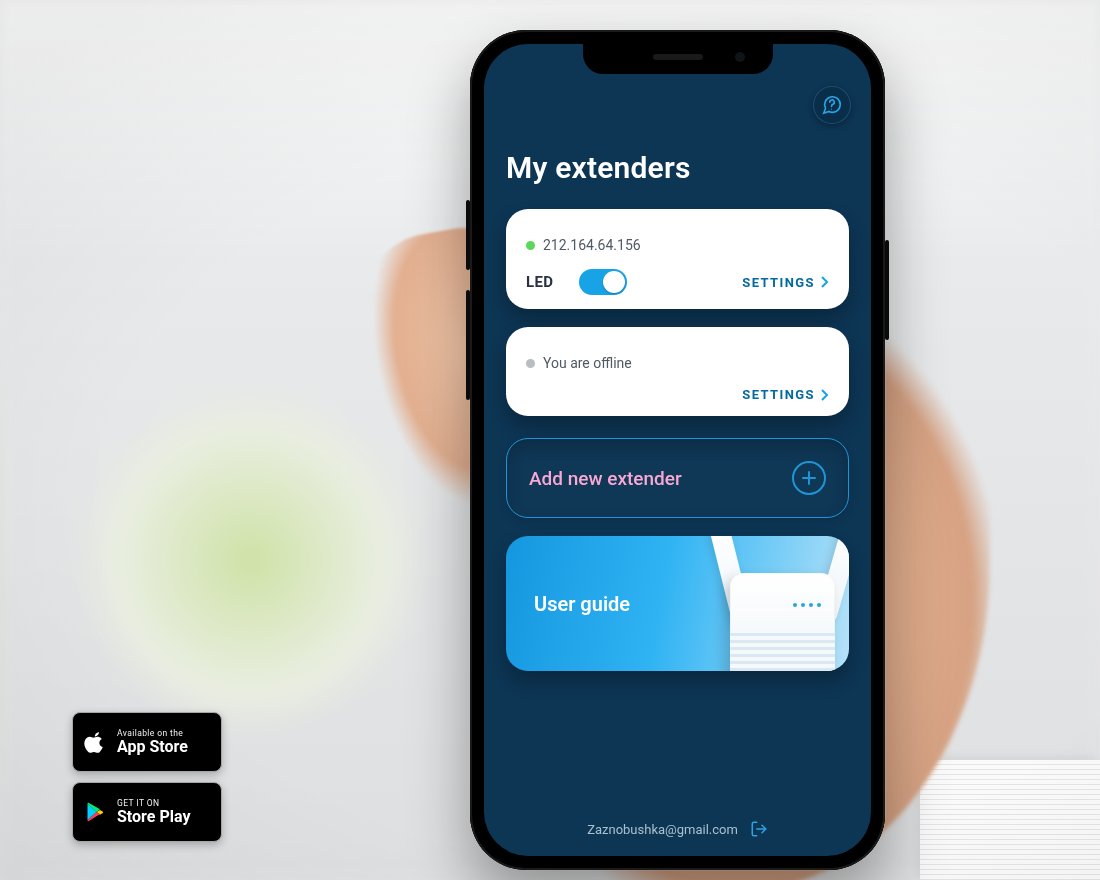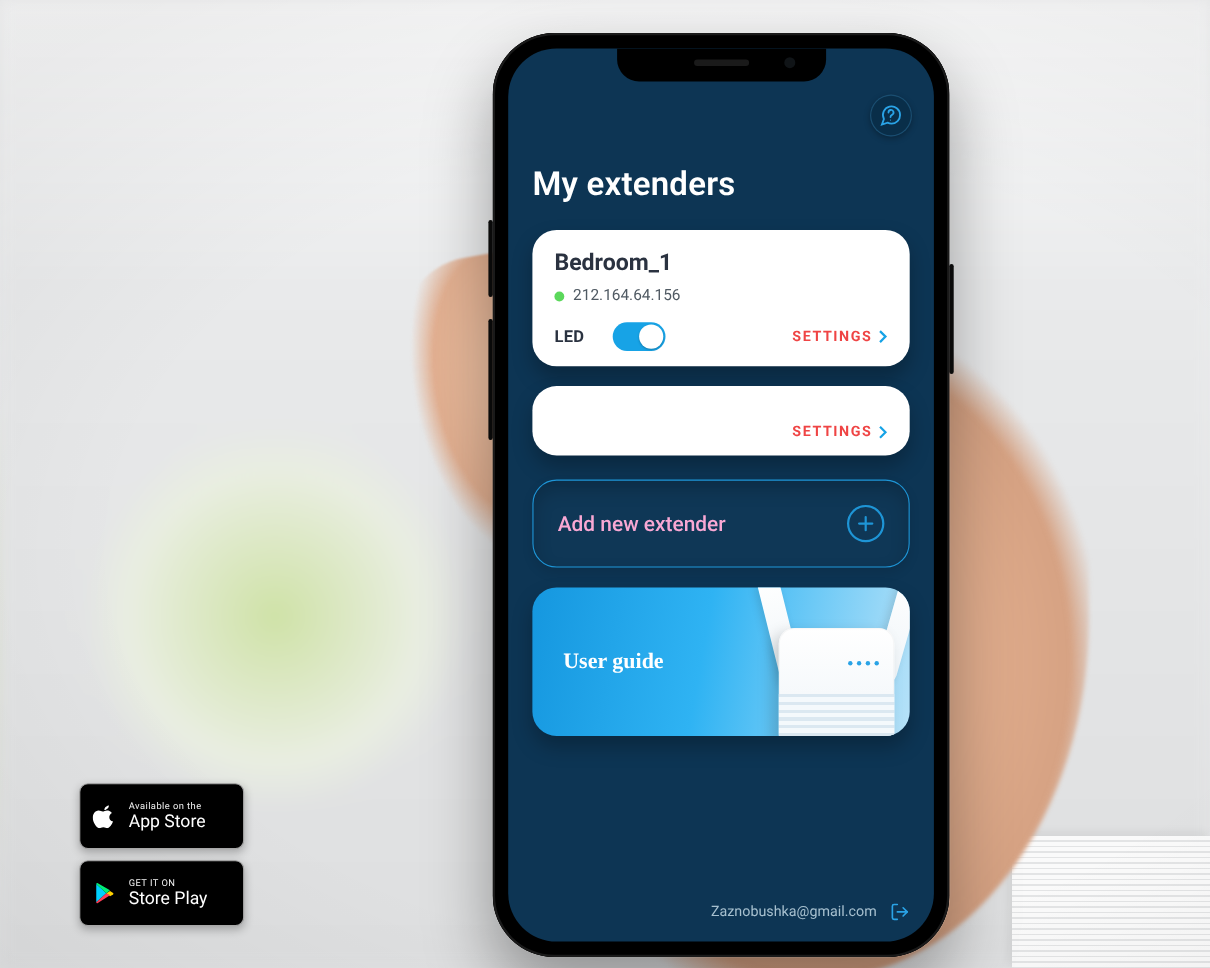--- a/index.html
+++ b/index.html
@@ -50,21 +50,21 @@
     left: 380px; top: 230px; width: 160px; height: 300px;
     background: radial-gradient(120px 220px at 55% 40%, #efc4a6 0%, #e3b091 55%, transparent 72%);
     border-radius: 80px 70px 90px 100px;
     transform: rotate(-10deg);
     filter: blur(1px);
   }
 
   
   .phone {
     position: absolute;
-    left: 448px; top: 30px;
+    left: 470px; top: 30px;
     width: 415px; height: 840px;
     border-radius: 56px;
     background: #000;
     box-shadow:
       0 30px 60px rgba(0,0,0,0.35),
       inset 0 0 0 2px #1a1a1a,
       inset 0 0 0 10px #000,
       0 0 0 1px rgba(255,255,255,0.15);
   }
   
@@ -135,21 +135,21 @@
     position:relative; width:48px; height:26px; border-radius:13px;
     background:#17a3e6; cursor:pointer;
   }
   .toggle .knob {
     position:absolute; top:2px; right:2px; width:22px; height:22px; border-radius:50%;
     background:#fff; box-shadow:0 1px 2px rgba(0,0,0,.25);
   }
 
   .settings-link {
     display:flex; align-items:center; gap:4px;
-    color:#ef4444; font-size:13px; font-weight:700; letter-spacing:1.4px;
+    color:#0369a1; font-size:13px; font-weight:700; letter-spacing:1.4px;
     cursor:pointer;
   }
   .chev { display:inline-flex; }
 
   .add-card {
     margin-top: 4px;
     border: 1.5px solid #1e95d6;
     border-radius: 22px;
     padding: 22px 22px;
     display:flex; align-items:center; justify-content:space-between;
@@ -164,21 +164,21 @@
   }
 
   .guide-card {
     position:relative;
     border-radius: 22px; height: 135px;
     overflow:hidden; cursor:pointer;
     background: linear-gradient(100deg, #1597df 0%, #2fb3f3 45%, #6cc9f6 70%, #b7e2f8 100%);
     box-shadow: 0 10px 18px rgba(0,0,0,0.25);
     display:flex; align-items:center;
   }
-  .guide-label { font-size:20px; font-weight:600; color:#fff; padding-left:28px;font-family:Liberation Serif, serif; }
+  .guide-label { font-size:20px; font-weight:600; color:#fff; padding-left:28px; }
   
   .device {
     position:absolute; right:-4px; bottom:-12px; width:170px; height:160px;
   }
   .device .body {
     position:absolute; right:18px; bottom:0; width:105px; height:110px;
     background: linear-gradient(180deg,#ffffff,#eef4f8);
     border-radius: 14px;
     box-shadow: -6px 6px 14px rgba(0,0,0,0.18), inset 0 0 0 1px rgba(0,0,0,0.03);
   }
@@ -193,37 +193,37 @@
   }
   .device .ant1 { right:112px; bottom:58px; transform: rotate(-14deg); }
   .device .ant2 { right:4px;   bottom:60px; transform: rotate(16deg); }
   .device .leds {
     position:absolute; right:32px; bottom:76px; display:flex; gap:4px;
   }
   .device .leds span{ width:4px;height:4px;background:#2aa3e6;border-radius:50%; }
 
   .footer {
     margin-top:auto; padding-top:10px;
-    display:flex; align-items:center; justify-content:flex-end; gap:12px;
+    display:flex; align-items:center; justify-content:center; gap:12px;
     color:#a7c0cf; font-size:13px;
   }
   .logout-btn { cursor:pointer; display:inline-flex; }
 
   
   .store-badges { position:absolute; left:72px; bottom:38px; display:flex; flex-direction:column; gap:10px; }
   .badge {
     width:150px; height:60px; border-radius:8px; background:#000; color:#fff;
     display:flex; align-items:center; gap:10px; padding:0 10px;
     border:1px solid #a7a7a7; cursor:pointer;
     box-shadow: 0 3px 8px rgba(0,0,0,0.25);
   }
   .badge .icon { width:24px; display:flex; align-items:center; justify-content:center; }
   .badge .txt { display:flex; flex-direction:column; line-height:1; }
   .badge .small { font-size:8.5px; letter-spacing:.4px; opacity:.95; }
-  .badge .big   { font-size:16px; font-weight:400; margin-top:2px;text-align:right; }
+  .badge .big   { font-size:16px; font-weight:700; margin-top:2px;text-align:right; }
 
 </style>
 </head>
 <body>
 
 <div class="scene">
   <div class="blurred-bg"></div>
   <div class="paper-stack"></div>
   <div class="hand"></div>
   <div class="thumb"></div>
@@ -272,21 +272,20 @@
             <path d="M9.5 9a2.5 2.5 0 1 1 3.5 2.3c-.9.4-1.5 1-1.5 2.2" stroke-linecap="round"></path>
             <circle cx="11.5" cy="16.5" r=".6" fill="#2aa3e6" stroke="none"></circle>
           </svg>
         </div>
 
         <h1 class="page-title">My extenders</h1>
 
         <div class="cards">
 
           <div class="ext-card">
-            <div class="ext-name">Bedroom_1</div>
             <div class="ext-sub">
               <span class="status-dot status-online"></span>
               <span>212.164.64.156</span>
             </div>
             <div class="ext-row2">
               <div class="led-wrap">
                 <span class="led-label">LED</span>
                 <div class="toggle">
                     <span class="knob"></span>
                   </div>
@@ -296,20 +295,24 @@
                 <span class="chev">
                   <svg width="10" height="12" viewBox="0 0 10 12" fill="none" stroke="#17a3e6" stroke-width="2">
                       <path d="M3 1l5 5-5 5"></path>
                     </svg>
                 </span>
               </div>
             </div>
           </div>
 
           <div class="ext-card">
+            <div class="ext-sub">
+              <span class="status-dot status-offline"></span>
+              <span>You are offline</span>
+            </div>
             <div class="ext-row2">
               <div class="led-wrap"></div>
               <div class="settings-link">
                 <span>SETTINGS</span>
                 <span class="chev">
                   <svg width="10" height="12" viewBox="0 0 10 12" fill="none" stroke="#17a3e6" stroke-width="2">
                       <path d="M3 1l5 5-5 5"></path>
                     </svg>
                 </span>
               </div>

